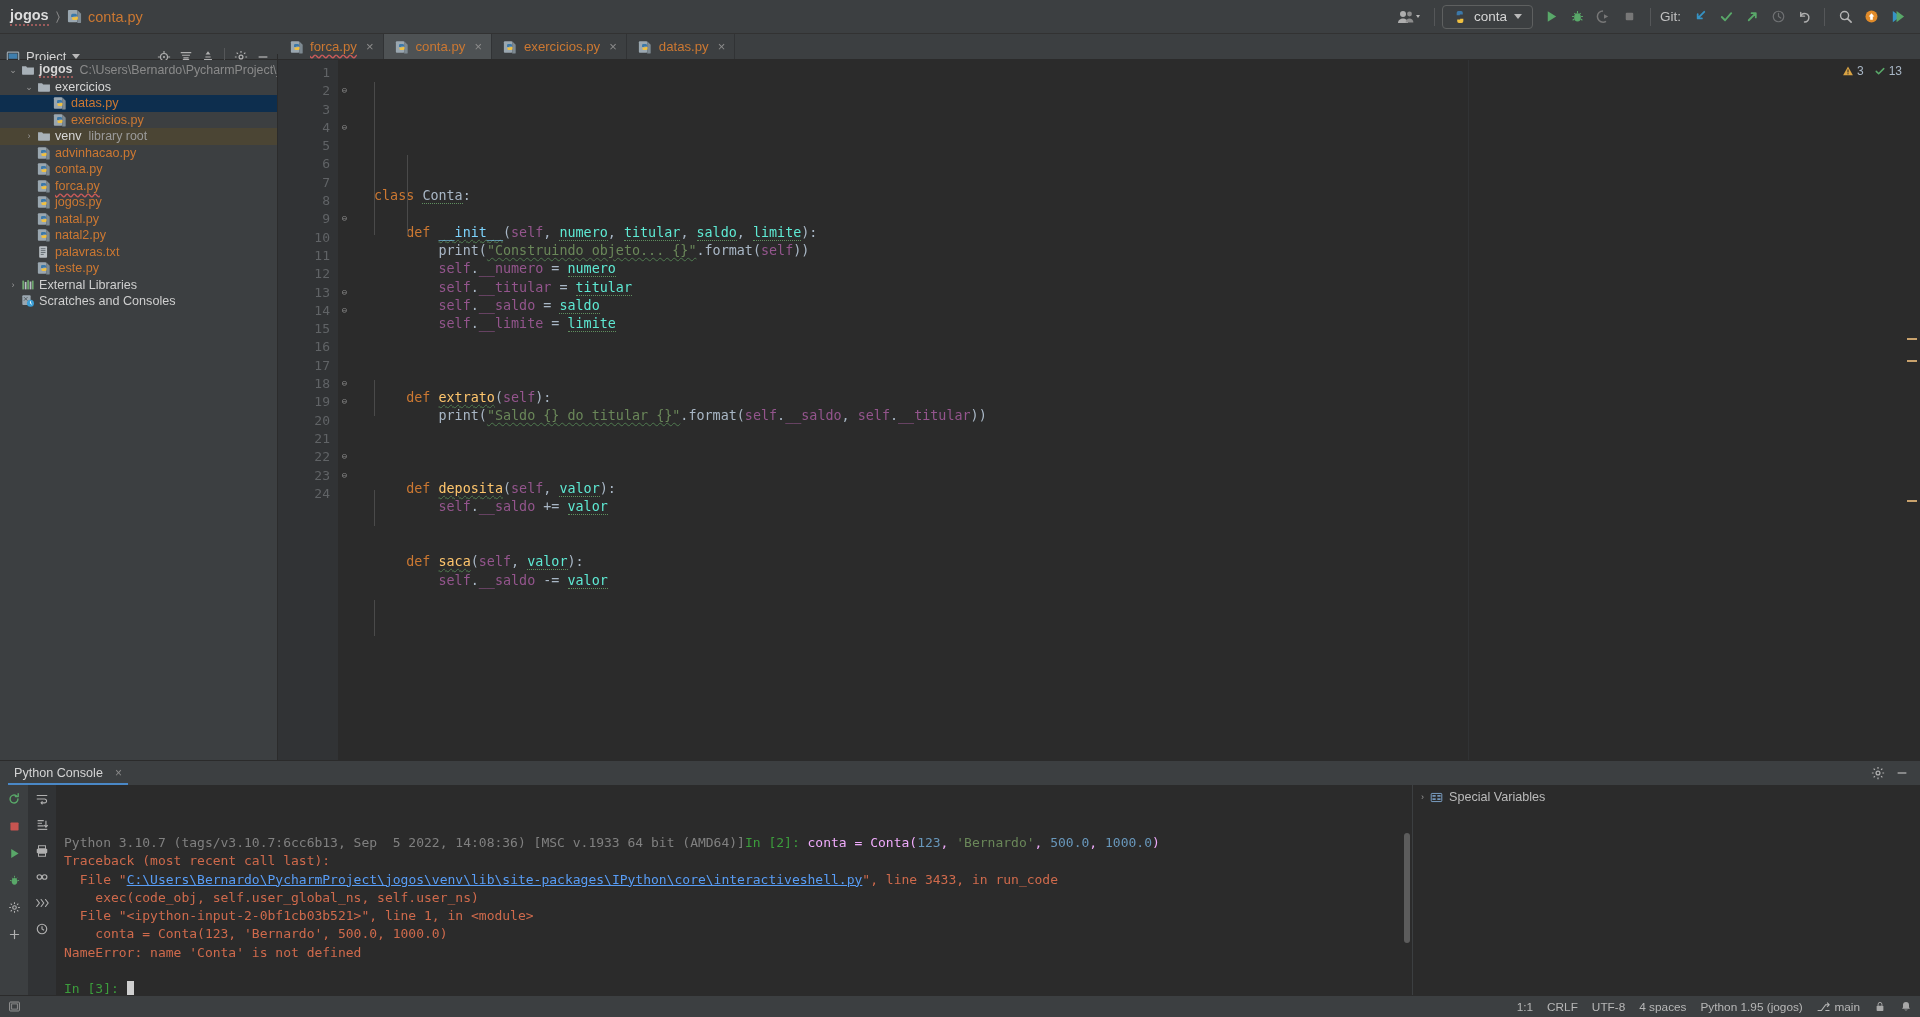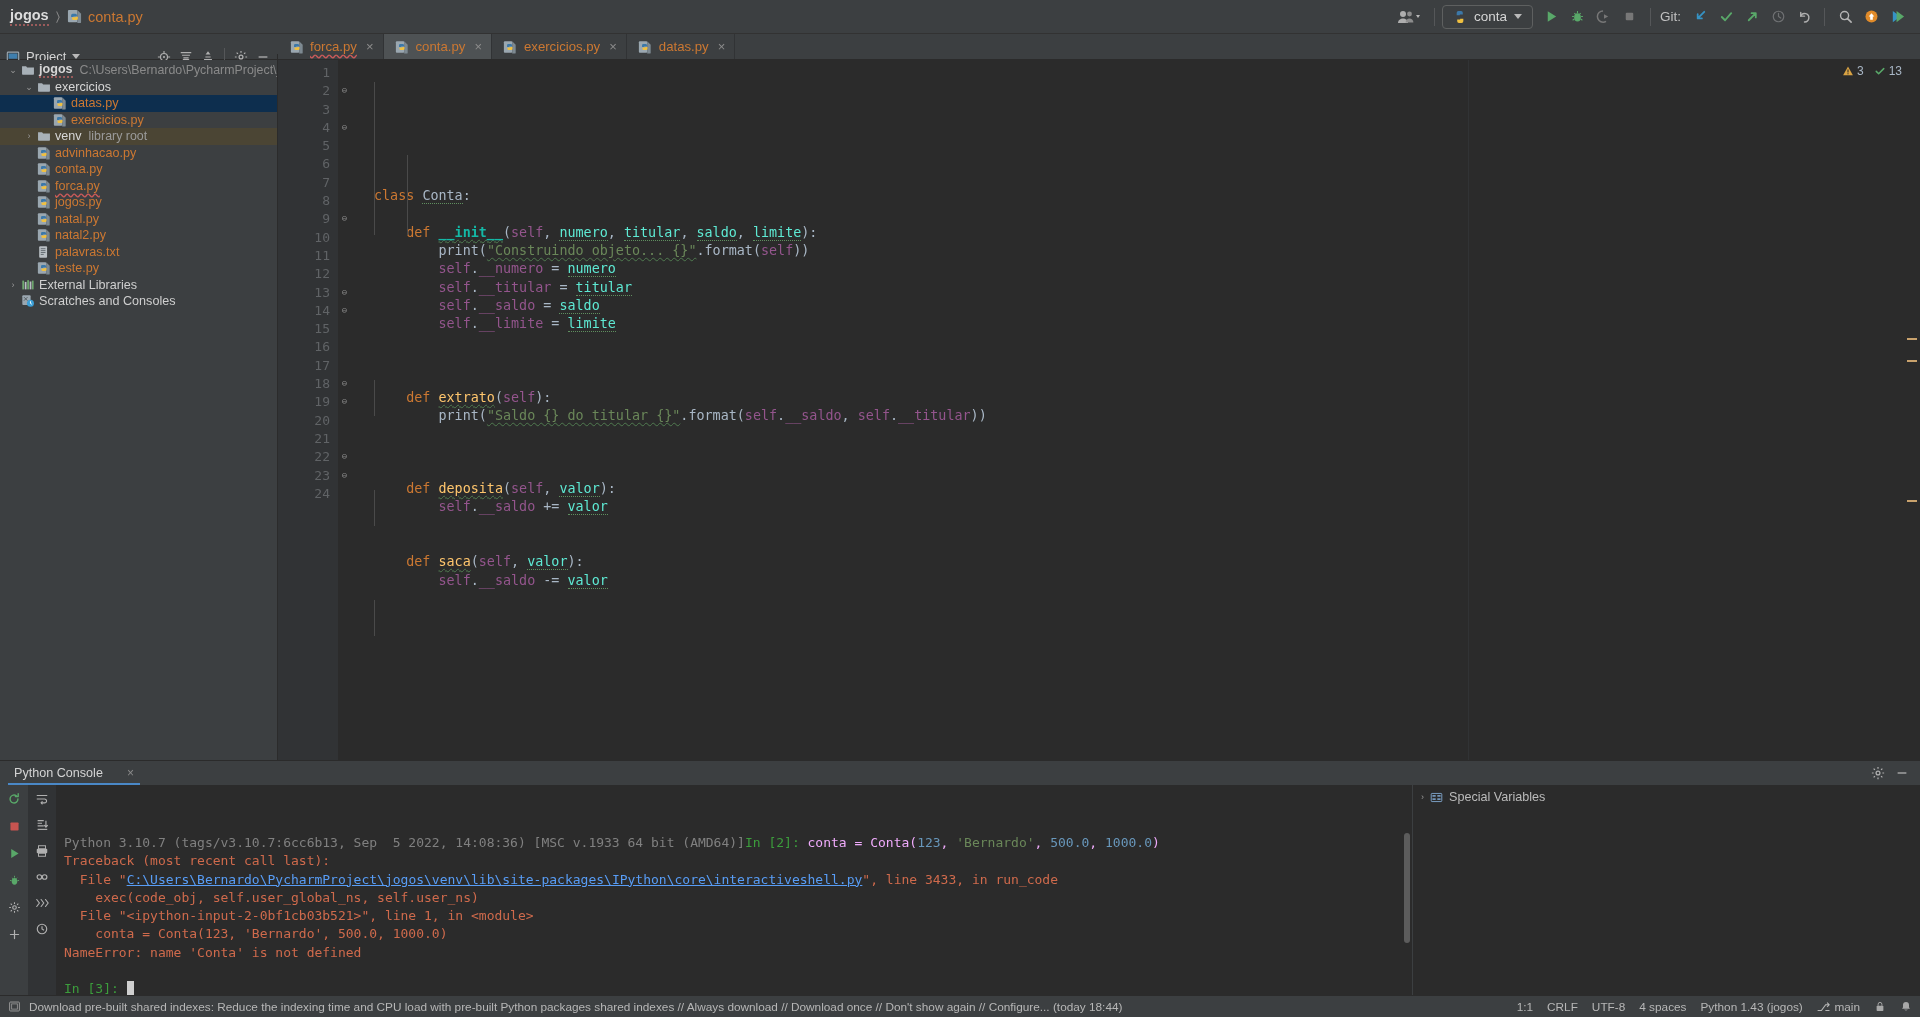--- a/index.html
+++ b/index.html
@@ -99,40 +99,40 @@
     color: #8a8a8a; font-size: 9px; line-height: 11px; text-align: center; cursor: pointer;
   }
   .code {
     flex: 1; padding-top: 4px; padding-left: 36px; position: relative;
     font-family: "DejaVu Sans Mono", monospace; font-size: 13.4px; color: #a9b7c6;
     white-space: pre; overflow: hidden;
   }
   .cline { height: 18.3px; line-height: 18.3px; }
   .kw { color: #cc7832; text-align: center; }
   .fn { color: #ffc66d; }
-  .mg { color: #14b8a6; font-weight: bold; }
+  .mg { color: #7dd3fc; }
   .self { color: #94558d; }
   .str { color: #6a8759; }
   .pun { color: #a9b7c6; }
   .param { color: #5eead4; }
   .sq { text-decoration: underline wavy #4f7a4f; text-underline-offset: 2px; text-decoration-thickness: 1px; }
   .sqg { border-bottom: 1px dotted #5f8f5f; }
   .indent-guide { position:absolute; width:1px; background:#4a4a4a; }
   .editor-rightpane { width: 452px; min-width: 452px; background: #2b2b2b; border-left: 1px solid #313335;}
   .inspect {
     position: absolute; top: 4px; right: 18px; display: flex; align-items: center; gap: 10px;
     font-size: 12px; color: #a9b7c6; z-index: 5;
   }
   .ins-item { display: flex; align-items: center; gap: 3px; }
   .marker { position: absolute; right: 3px; width: 10px; height: 2px; background: #c9a26d; }
 
   
   .console-panel { height: 235px; min-height: 235px; display: flex; flex-direction: column; background: #3c3f41; border-top: 1px solid #2b2b2b; }
   .console-tabs { height: 24px; display: flex; align-items: center; background: #3c3f41; padding-left: 8px; position: relative;}
-  .ctab { display:flex; align-items:center; gap:24px; font-size: 12.6px; color: #d4d4d4; padding: 0 6px; height: 24px; position: relative; cursor:pointer;}
+  .ctab { display:flex; align-items:center; gap:12px; font-size: 12.6px; color: #d4d4d4; padding: 0 6px; height: 24px; position: relative; cursor:pointer;}
   .ctab.active::after{content:'';position:absolute;left:0;right:0;bottom:0;height:2px;background:#4a88c7;}
   .ctab-close{color:#8a8a8a;font-size:12px;}
   .ctools { margin-left: auto; display: flex; align-items: center; gap: 4px; padding-right: 8px;}
   .ctool{width:20px;height:20px;display:flex;align-items:center;justify-content:center;cursor:pointer;border-radius:3px;}
   .console-body { flex: 1; display: flex; min-height: 0; background: #2b2b2b; }
   .cside { width: 28px; min-width: 28px; background: #3c3f41; display: flex; flex-direction: column; align-items: center; padding-top: 4px; gap: 7px; }
   .cside2 { width: 28px; min-width: 28px; background: #313335; display: flex; flex-direction: column; align-items: center; padding-top: 4px; gap: 6px; }
   .cs-ic{width:20px;height:20px;display:flex;align-items:center;justify-content:center;cursor:pointer;border-radius:3px;font-size:12px;}
   .console-out {
     flex: 1; background: #2b2b2b; padding: 4px 6px 0 8px; overflow: hidden; position: relative;
@@ -751,27 +751,26 @@
     </div>
   </div>
 
   <div class="statusbar">
     <span>
       <svg width="13" height="13" viewBox="0 0 16 16">
           <rect x="2" y="2.5" width="12" height="11" rx="1" stroke="#9a9a9a" stroke-width="1.2" fill="none"></rect>
           <rect x="4.5" y="4.8" width="7" height="6.4" stroke="#9a9a9a" stroke-width="1" fill="none"></rect>
         </svg>
     </span>
-    <span class="sb-msg">Download pre-built shared indexes: Reduce the indexing time and CPU load with pre-built Python packages shared indexes // Always download // Download once // Don't show again // Configure... (today 18:44)</span>
     <div class="sb-right" id="sb-right">
         <span class="sb-item">1:1</span>
         <span class="sb-item">CRLF</span>
         <span class="sb-item">UTF-8</span>
         <span class="sb-item">4 spaces</span>
-        <span class="sb-item">Python 1.43 (jogos)</span>
+        <span class="sb-item">Python 1.95 (jogos)</span>
         <span class="sb-item"><span style="margin-right:4px;">⎇</span>main</span>
         <span class="sb-item">
           <svg width="12" height="13" viewBox="0 0 16 16">
             <rect x="3.5" y="7" width="9" height="7" rx="1" fill="#a8a8a8"></rect>
             <path d="M5.5 7V5a2.5 2.5 0 015 0v2" stroke="#a8a8a8" stroke-width="1.3" fill="none"></path>
           </svg>
         </span>
         <span class="sb-item">
           <svg width="12" height="13" viewBox="0 0 16 16">
             <path d="M8 2a4 4 0 00-4 4v3l-1.2 2h10.4L12 9V6a4 4 0 00-4-4z" fill="#a8a8a8"></path>

